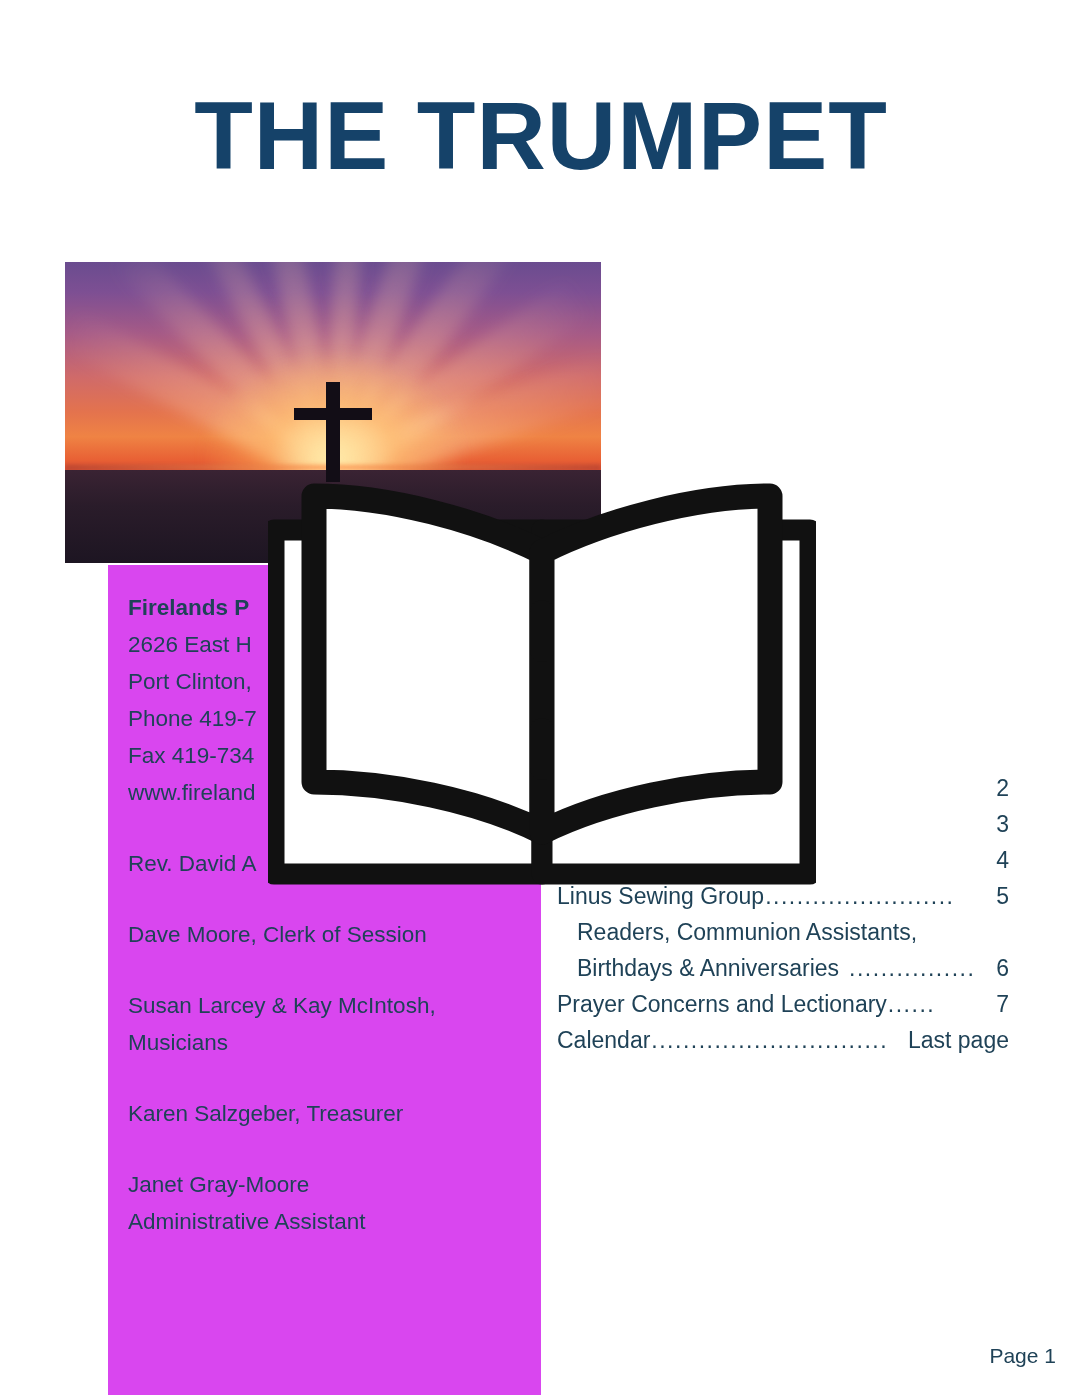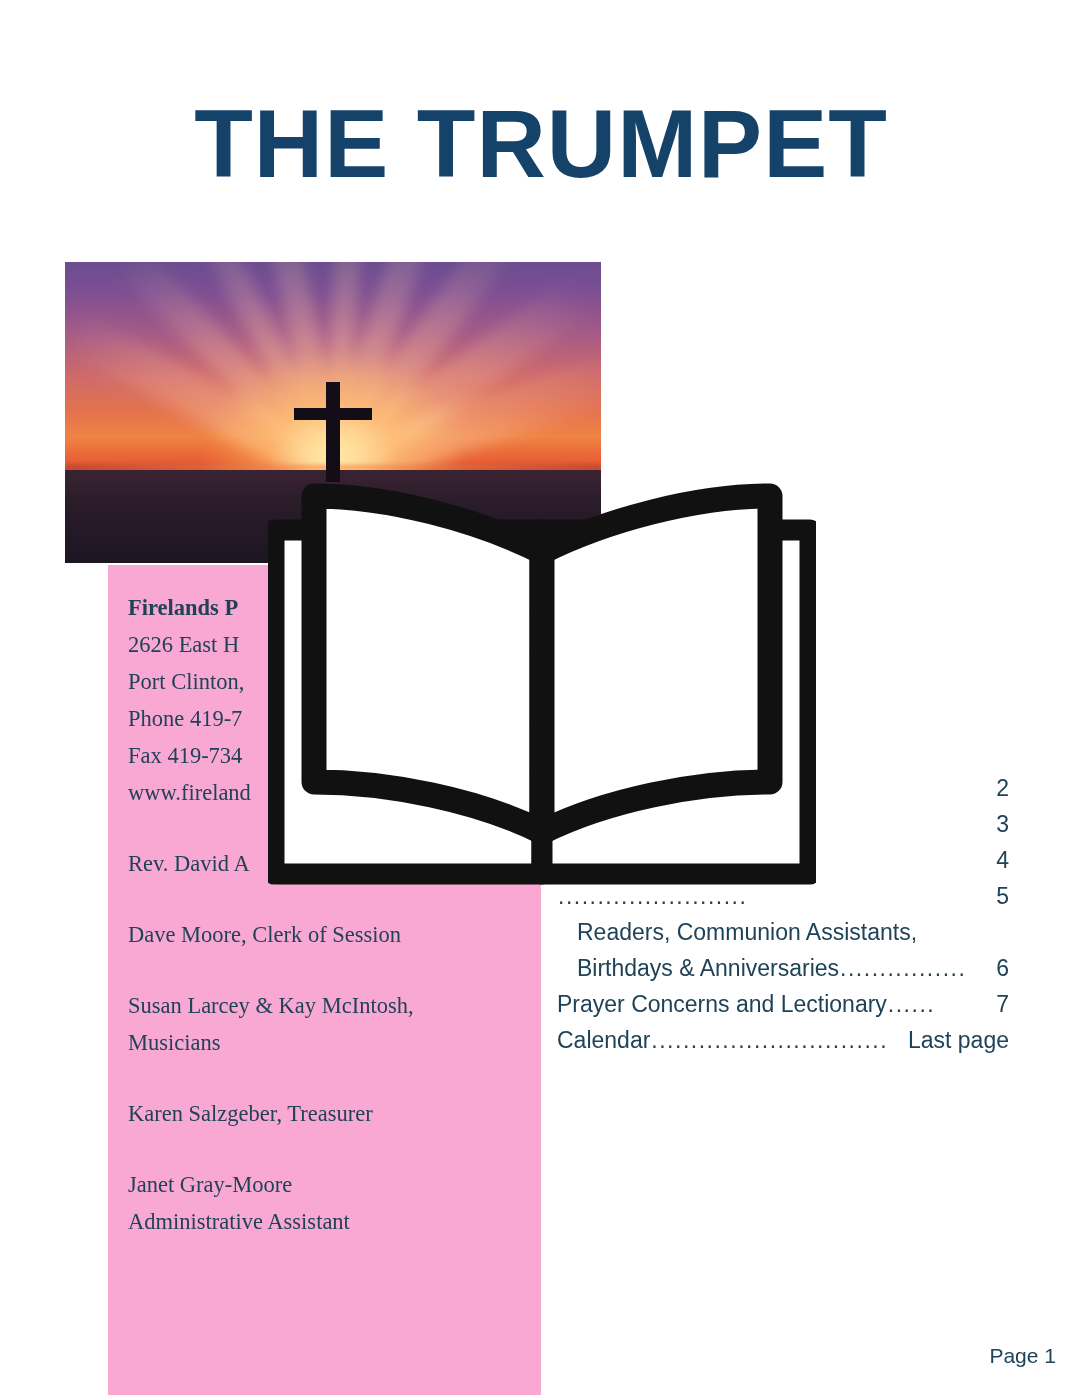--- a/index.html
+++ b/index.html
@@ -14,21 +14,21 @@
     position: relative;
     overflow: hidden;
     font-family: "Liberation Sans", sans-serif;
     color: #1f4257;
   }
 
   
   .masthead {
     position: absolute;
     left: 0;
-    top: 92px;
+    top: 84px;
     width: 1082px;
     text-align: center;
   }
   .masthead-title {
     font-family: "Liberation Sans", sans-serif;
     font-weight: bold;
     font-size: 96px;
     line-height: 104px;
     letter-spacing: 1px;
     color: #154269;
@@ -133,24 +133,23 @@
     background: #120d16;
   }
 
   
   .sidebar {
     position: absolute;
     left: 108px;
     top: 565px;
     width: 433px;
     height: 830px;
-    background: #f9a8d4;
+    background: #d946ef;
     box-sizing: border-box;
     padding: 24px 20px 0 20px;
-    font-family: Liberation Serif, serif;
   }
   .sidebar-line {
     font-size: 22.5px;
     line-height: 37px;
     color: #1f4257;
     white-space: nowrap;
     overflow: hidden;
   }
   .sidebar-line.bold { font-weight: bold; }
   .sidebar-block {
@@ -179,21 +178,21 @@
   .toc-dots {
     flex: 1 1 auto;
     overflow: hidden;
     white-space: nowrap;
     letter-spacing: 1.5px;
     margin: 0 1px;
   }
   .toc-page { flex: 0 0 auto; }
   .toc-row.wrap { display: block; margin-left: 20px; }
   .toc-wrap-first { display: block; }
-  .toc-wrap-second { display: flex; align-items: flex-end; }
+  .toc-wrap-second { display: flex; align-items: flex-end; gap: 9px; }
 
   
   .book-icon {
     position: absolute;
     left: 268px;
     top: 482px;
     width: 548px;
     height: 412px;
   }
   .book-icon svg { display: block; width: 100%; height: 100%; }
@@ -271,20 +270,21 @@
     <span class="toc-page">3</span>
   </div>
 
   <div class="toc-row">
     <span class="toc-label"></span>
     <span class="toc-dots">............................</span>
     <span class="toc-page">4</span>
   </div>
 
   <div class="toc-row">
+    <span class="toc-label">Linus Sewing Group</span>
     <span class="toc-dots">........................</span>
     <span class="toc-page">5</span>
   </div>
 
   <div class="toc-row wrap">
     <div class="toc-wrap-first">Readers, Communion Assistants,</div>
     <div class="toc-wrap-second">
       <span class="toc-label">Birthdays &amp; Anniversaries</span>
       <span class="toc-dots">................</span>
       <span class="toc-page">6</span>

